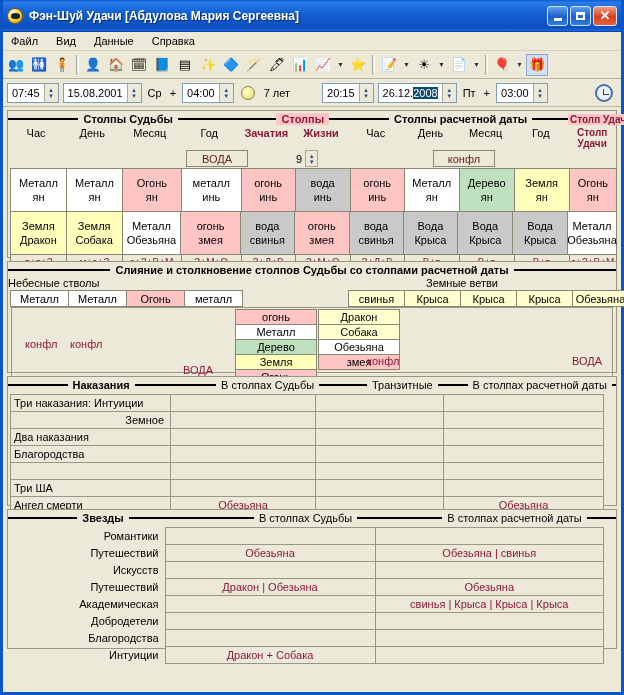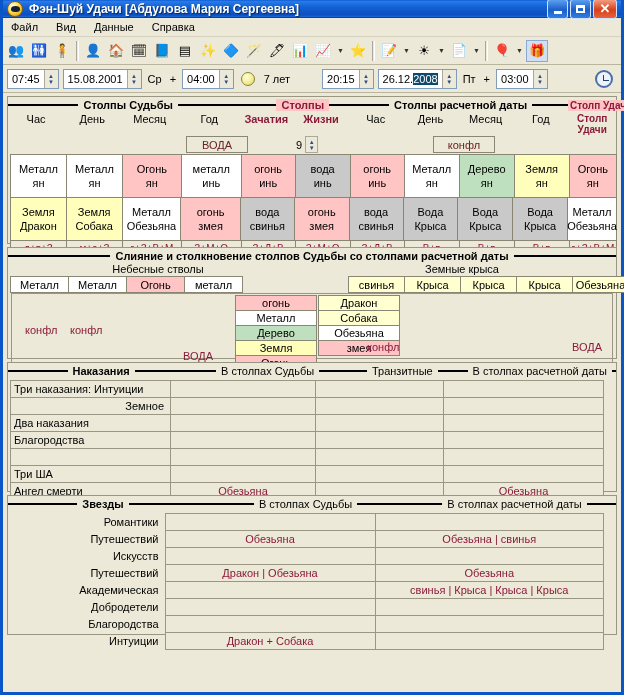--- a/index.html
+++ b/index.html
@@ -12,21 +12,21 @@
   }
   .window {
     position: relative;
     width: 624px; height: 695px;
     border: 3px solid #0a56c8;
     border-top: none;
     background: #ece9d8;
   }
   
   .titlebar {
-    height: 18px;
+    height: 32px;
     background: linear-gradient(180deg,#0a5bd3 0%,#2a7ae8 8%,#1362d6 40%,#0c4fc0 88%,#1a69d8 100%);
     display:flex; align-items:center; padding-left:4px;
     border-bottom:1px solid #0a3fb5;
   }
   .tb-icon {
     width:16px;height:16px;border-radius:50%;
     background: radial-gradient(circle at 35% 30%, #fff 0%, #ffd94a 45%, #d89000 100%);
     position:relative; flex:0 0 auto;
     border:1px solid #8a6000;
   }
@@ -414,22 +414,22 @@
 
   <div class="panel" style="height:112px;">
     <div class="legendrow">
       <div class="leg" style="width:100%">
           <span class="line"></span>
           <span class="txt">Слияние и столкновение столпов Судьбы со столпами расчетной даты</span>
           <span class="line"></span>
         </div>
     </div>
     <div style="display:flex;">
-      <div style="width:300px;text-align:center;font-size:11px;">Небесные стволы</div>
-      <div style="flex:1;text-align:center;font-size:11px;">Земные крыса</div>
+      <div style="width:300px;text-align:left;font-size:11px;">Небесные стволы</div>
+      <div style="flex:1;text-align:center;font-size:11px;">Земные ветви</div>
     </div>
 
     <div style="display:flex;padding-left:2px;margin-top:1px;position:relative;height:17px;">
       <div id="merge-stems" style="display:flex;">
           <div class="pc w" style="width: 59px; height: 17px;">Металл</div>
           <div class="pc w" style="width: 59px; height: 17px;">Металл</div>
           <div class="pc red" style="width: 59px; height: 17px;">Огонь</div>
           <div class="pc w" style="width: 59px; height: 17px;">металл</div>
         </div>
       <div id="merge-branches" style="display:flex;position:absolute;left:340px;">

